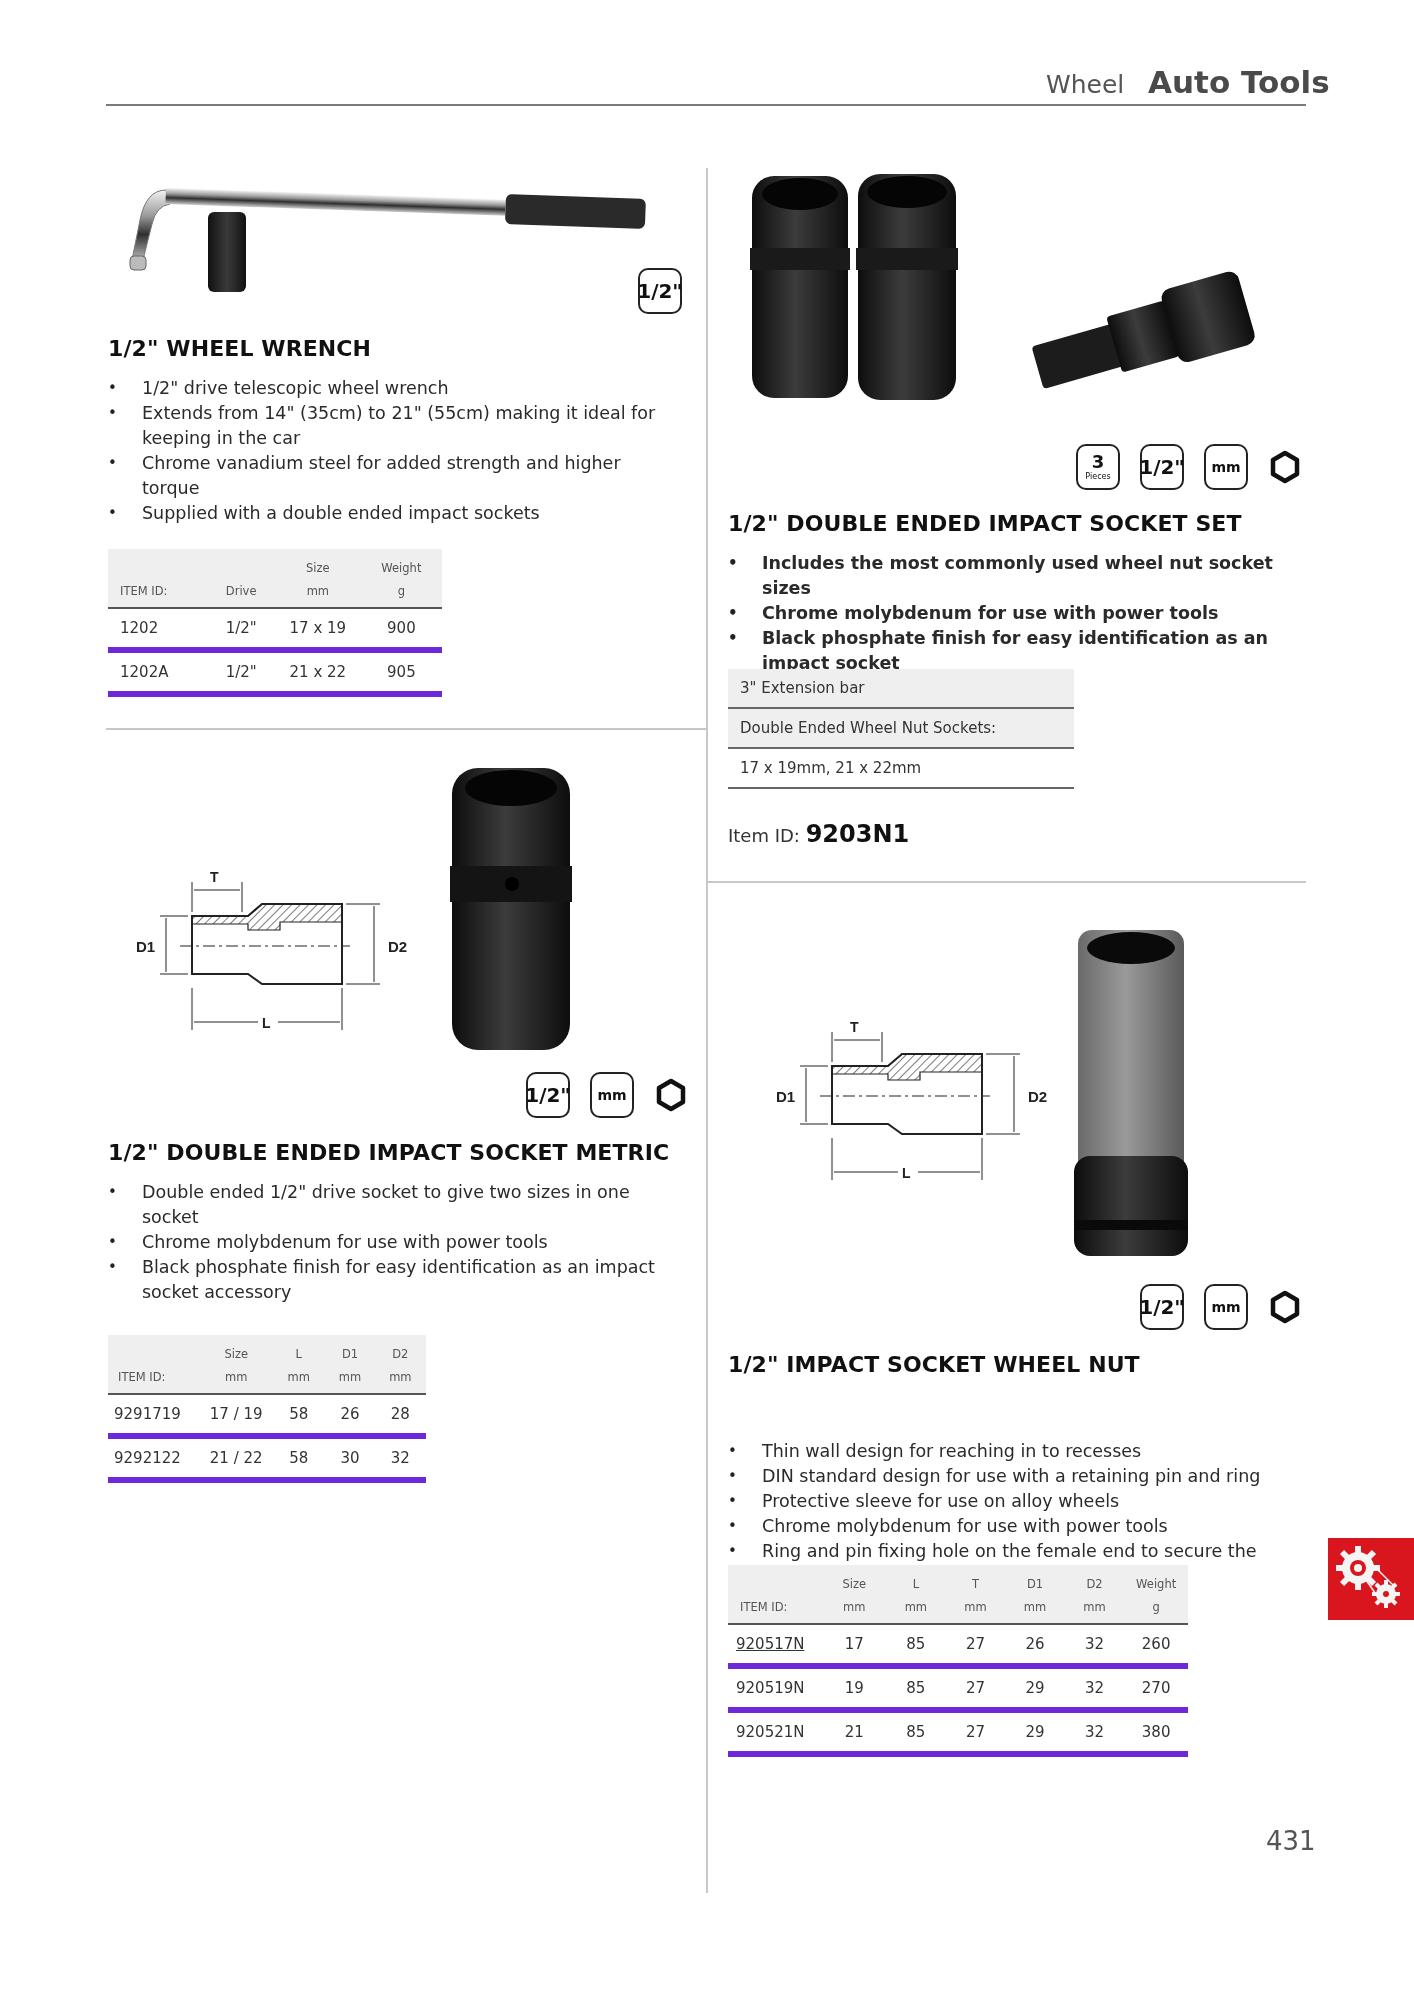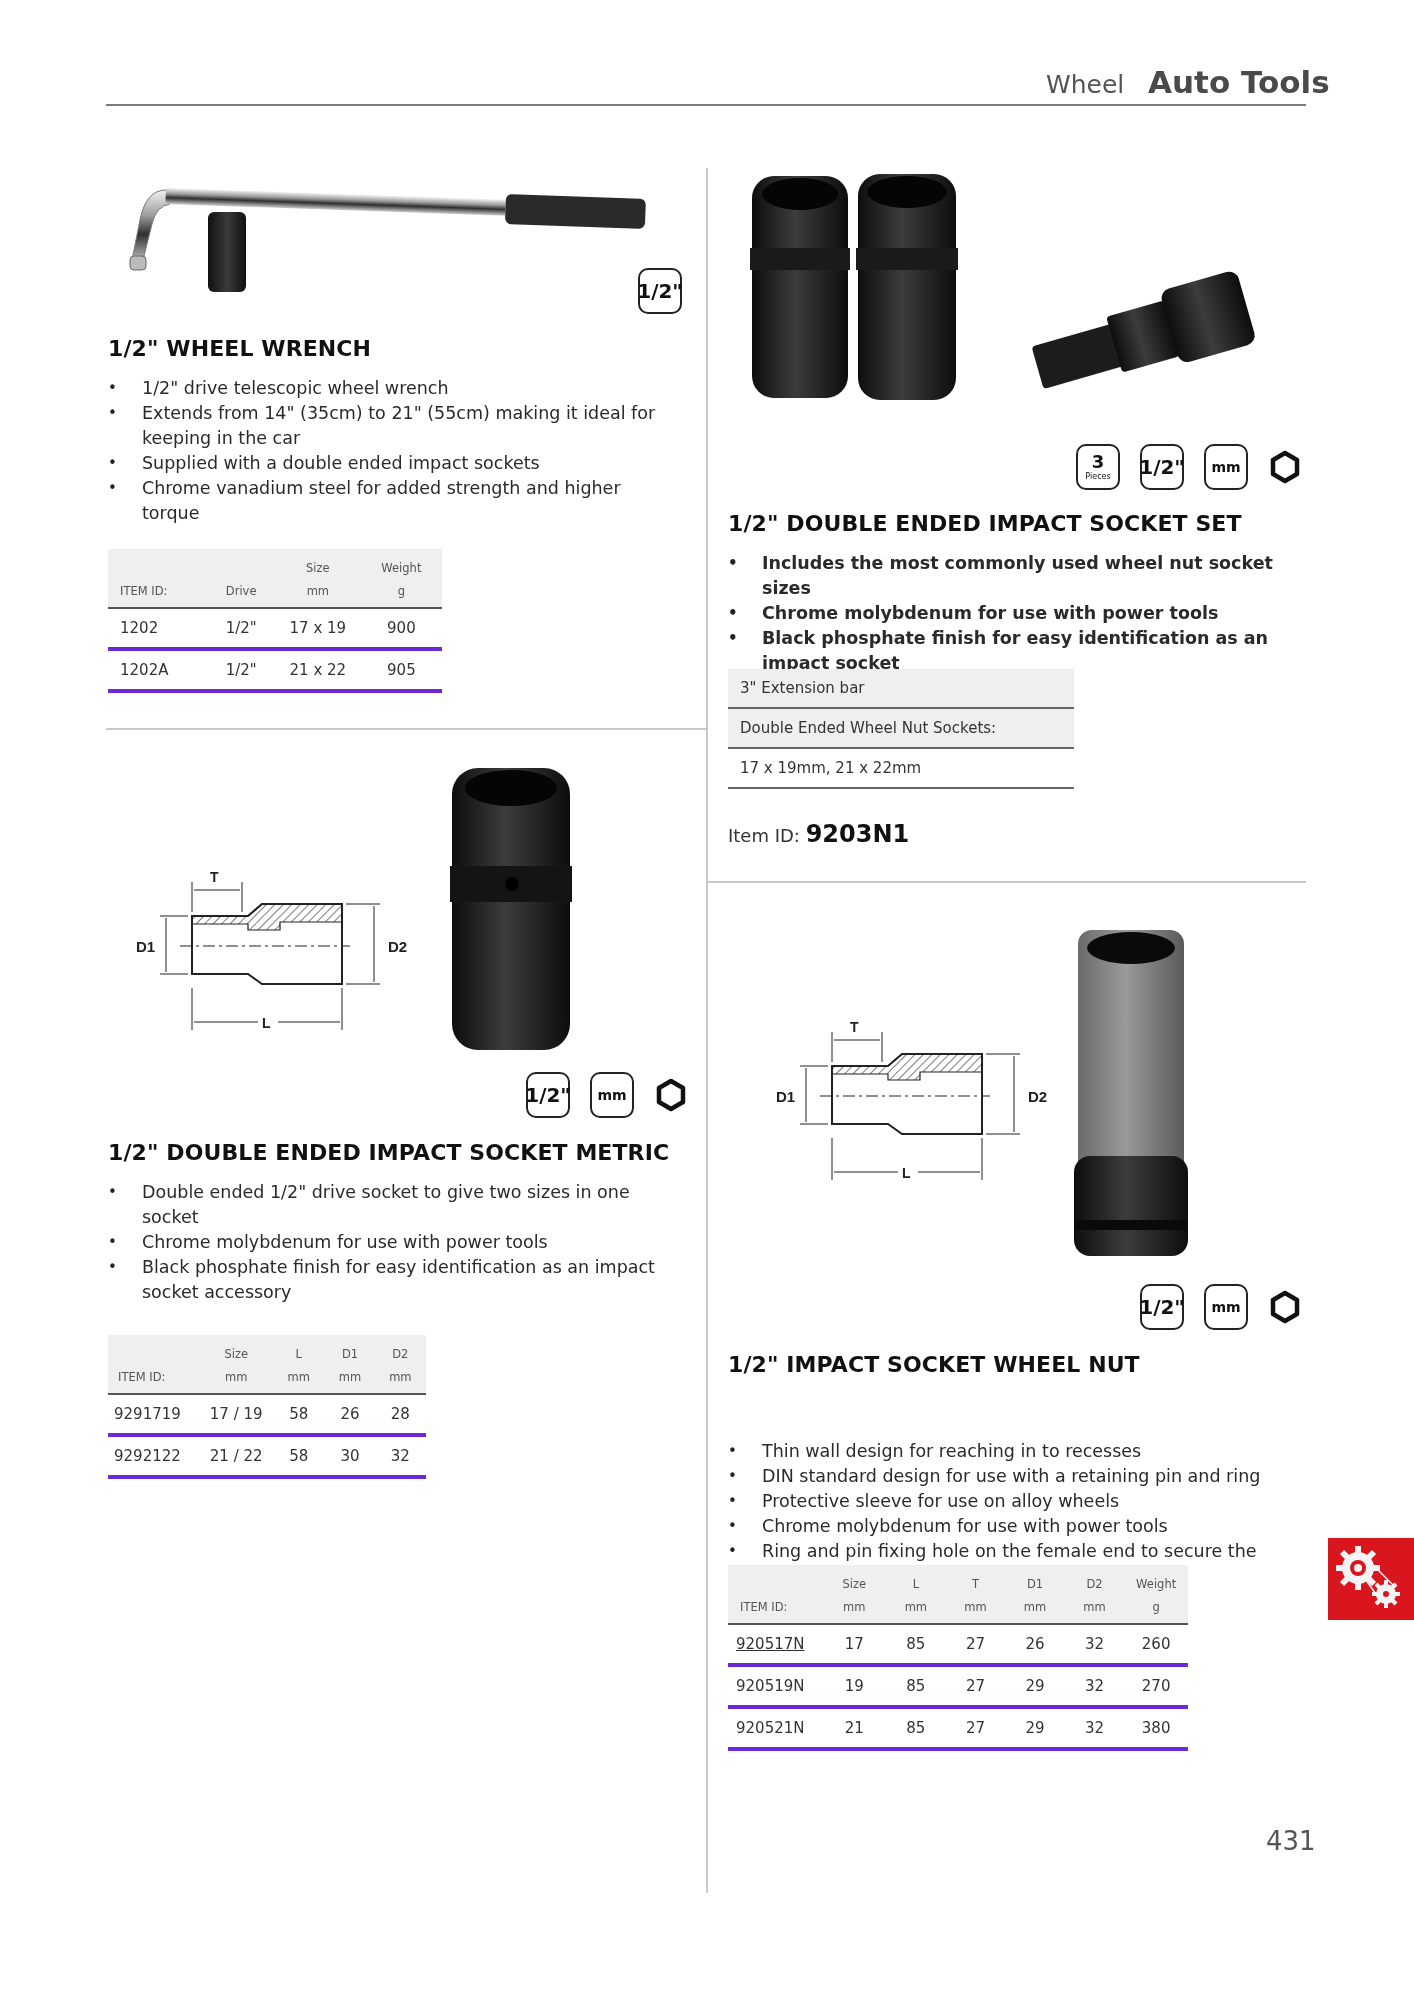--- a/index.html
+++ b/index.html
@@ -19,21 +19,21 @@
   ul.bullets { list-style:none; margin:0; padding:0; font-size:17.5px; color:#2a2a2a; line-height:25px; }
   ul.bullets li { position:relative; padding-left:34px; }
   ul.bullets li::before { content:"\2022"; position:absolute; left:0; top:0; font-size:15px; color:#222; }
 
   table.spec { border-collapse:collapse; font-size:15px; color:#333; }
   table.spec thead th { background:#efefef; font-weight:400; font-size:11.5px; color:#555;
         text-align:center; padding:0; height:58px; vertical-align:bottom; border-bottom:2px solid #555; }
   table.spec thead th .u1 { display:block; line-height:22px; }
   table.spec thead th .u2 { display:block; line-height:24px; padding-bottom:4px; }
   table.spec thead th.first { text-align:left; padding-left:12px; }
-  table.spec tbody td { text-align:center; height:38px; border-bottom:4px solid #6d28d9; padding:0; }
+  table.spec tbody td { text-align:center; height:38px; border-bottom:6px solid #6d28d9; padding:0; }
   table.spec tbody td.first { text-align:left; padding-left:12px; }
 
   .badge { border:2px solid #222; border-radius:10px; background:#fff; display:flex;
            align-items:center; justify-content:center; box-sizing:border-box; color:#111; font-weight:700; }
   .badge-frac { width:44px; height:46px; font-size:20px; }
   .badge-mm { width:44px; height:46px; font-size:14px; }
   .badge-pcs { width:44px; height:46px; flex-direction:column; line-height:1; }
   .badge-pcs .n { font-size:18px; font-weight:700; }
   .badge-pcs .p { font-size:8px; font-weight:400; margin-top:2px; }
   .hex { width:34px; height:34px; }
@@ -85,22 +85,22 @@
 </div>
 <div class="abs" style="left:638px; top:268px; display:flex; gap:12px;">
   <div class="badge badge-frac">
       <span>1/2"</span>
     </div>
 </div>
 <div class="abs prod-title" style="left:108px; top:336px;">1/2" WHEEL WRENCH</div>
 <ul class="abs bullets" style="left:108px; top:376px; width:560px;">
   <li>1/2" drive telescopic wheel wrench</li>
   <li>Extends from 14" (35cm) to 21" (55cm) making it ideal for keeping in the car</li>
+  <li>Chrome vanadium steel for added strength and higher torque</li>
   <li>Supplied with a double ended impact sockets</li>
-  <li>Chrome vanadium steel for added strength and higher torque</li>
 </ul>
 <table class="abs spec" style="left:108px; top:549px; width:334px;">
   <thead>
       <tr>
     <th class="first" style="width:90px;">
           <span class="u1"></span>
           <span class="u2">ITEM ID:</span>
         </th>
     <th style="width:70px;">
           <span class="u1"></span>

